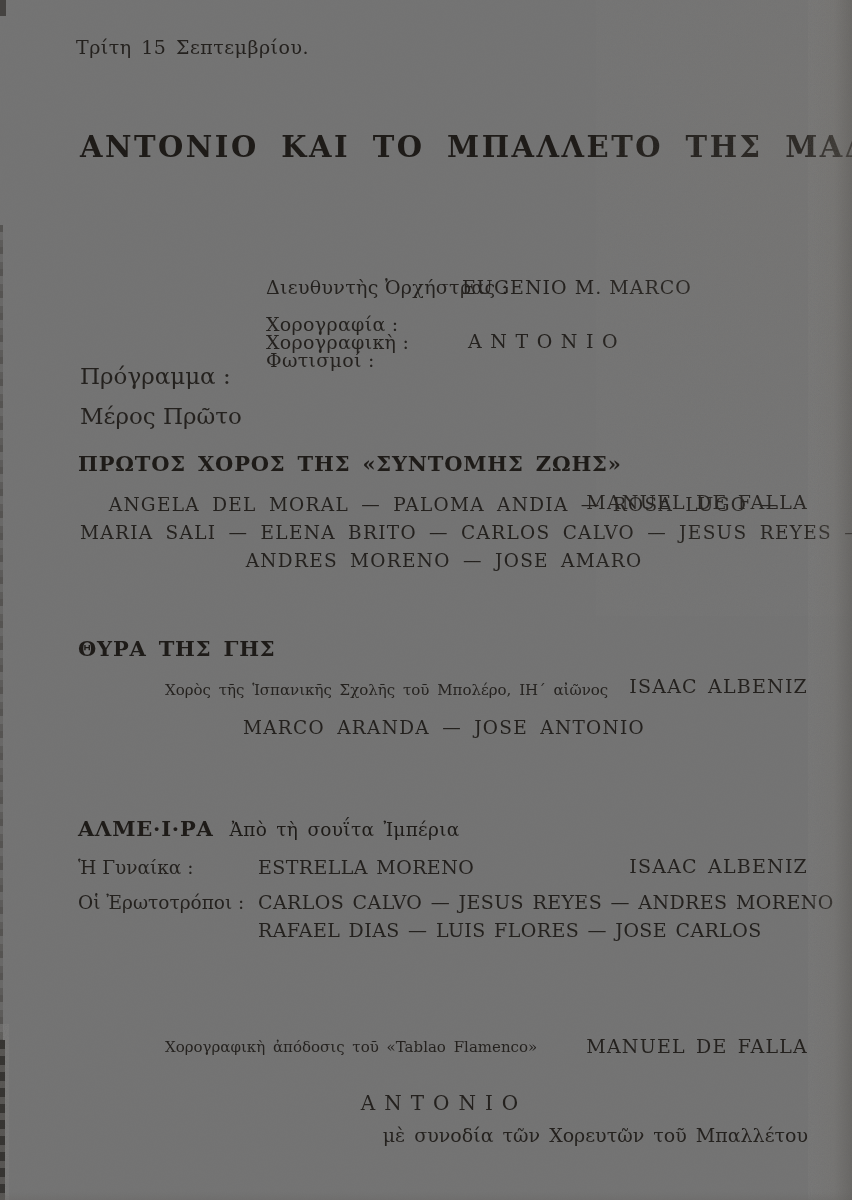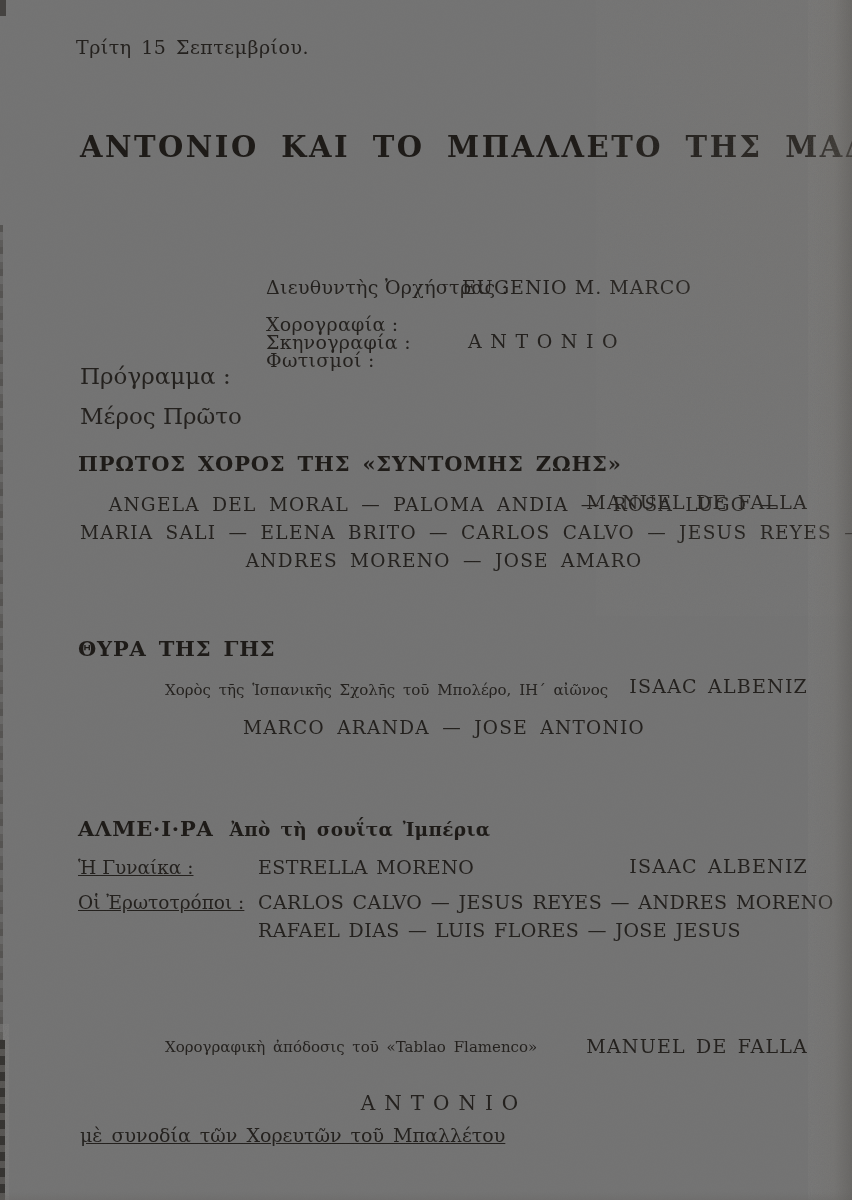--- a/index.html
+++ b/index.html
@@ -32,25 +32,25 @@
   .sec-title{
     left:78px;font-weight:bold;font-size:21px;
     letter-spacing:0.8px;word-spacing:4px;color:#1c1916;
   }
   .composer{right:44px;font-size:19px;letter-spacing:1.2px;word-spacing:3px;margin-top:36px;}
   .center-line{
     left:80px;right:44px;text-align:center;
     font-size:18.5px;letter-spacing:1.3px;word-spacing:5px;
   }
   .subtitle{left:133px;font-size:15px;word-spacing:3px;margin-left:32px;}
-  .role-label{left:78px;font-size:18.5px;text-decoration:underline;}
+  .role-label{left:78px;font-size:18.5px;}
   .role-value{left:258px;font-size:19px;letter-spacing:0.4px;word-spacing:2px;}
-  .title-suffix{font-weight:bold;font-size:18.5px;letter-spacing:0.3px;word-spacing:3px;margin-left:16px;}
+  .title-suffix{font-weight:normal;font-size:18.5px;letter-spacing:0.3px;word-spacing:3px;margin-left:16px;}
   .finale-name{left:80px;right:44px;text-align:center;font-size:20px;letter-spacing:0.45em;font-weight:normal;}
-  .finale-note{left:80px;right:44px;text-align:left;font-size:19px;word-spacing:3px;text-decoration:underline;}
+  .finale-note{left:80px;right:44px;text-align:right;font-size:19px;word-spacing:3px;}
 
   
   .grain{position:absolute;left:0;top:0;pointer-events:none;}
   .edge-right{
     position:absolute;top:0;right:0;width:40px;height:1200px;
     background:linear-gradient(to right, rgba(110,106,100,0) 0%, rgba(110,106,100,0.18) 55%, rgba(85,82,78,0.42) 100%);
     pointer-events:none;
   }
   .wash-topright{
     position:absolute;left:560px;top:0;width:292px;height:560px;
@@ -84,21 +84,21 @@
 <body>
 
 <div class="page">
 
   <div class="abs date">Τρίτη 15 Σεπτεμβρίου.</div>
   <div class="abs main-title">ΑΝΤΟΝΙΟ ΚΑΙ ΤΟ ΜΠΑΛΛΕΤΟ ΤΗΣ ΜΑΔΡΙΤΗΣ</div>
 
   <div class="abs cr-label" style="top:276px">Διευθυντὴς Ὀρχήστρας :</div>
   <div class="abs cr-value" style="top:276px">EUGENIO M. MARCO</div>
   <div class="abs cr-label" style="top:313px">Χορογραφία :</div>
-  <div class="abs cr-label" style="top:331px">Σκηνογραφία :</div>
+  <div class="abs cr-label" style="top:331px">Χορογραφικὴ :</div>
   <div class="abs cr-value spread" style="top:330px">ANTONIO</div>
   <div class="abs cr-label" style="top:349px">Φωτισμοί :</div>
   <div class="abs prog-label" style="top:363px">Πρόγραμμα :</div>
   <div class="abs prog-label" style="top:403px">Μέρος Πρῶτο</div>
 
   <div class="abs sec-title" style="top:451px">ΠΡΩΤΟΣ ΧΟΡΟΣ ΤΗΣ «ΣΥΝΤΟΜΗΣ ΖΩΗΣ»</div>
   <div class="abs composer" style="top:455px">MANUEL DE FALLA</div>
   <div class="abs center-line" style="top:494px">ANGELA DEL MORAL — PALOMA ANDIA — ROSA LUGO —</div>
   <div class="abs center-line" style="top:522px">MARIA SALI — ELENA BRITO — CARLOS CALVO — JESUS REYES —</div>
   <div class="abs center-line" style="top:550px">ANDRES MORENO — JOSE AMARO</div>
@@ -107,21 +107,21 @@
   <div class="abs composer" style="top:639px">ISAAC ALBENIZ</div>
   <div class="abs subtitle" style="top:681px">Χορὸς τῆς Ἱσπανικῆς Σχολῆς τοῦ Μπολέρο, ΙΗ΄ αἰῶνος</div>
   <div class="abs center-line" style="top:717px">MARCO ARANDA — JOSE ANTONIO</div>
 
   <div class="abs sec-title" style="top:816px"><span>ΑΛΜΕ·Ι·ΡΑ</span><span class="title-suffix">Ἀπὸ τὴ σουΐτα Ἰμπέρια</span></div>
   <div class="abs composer" style="top:819px">ISAAC ALBENIZ</div>
   <div class="abs role-label" style="top:857px">Ἡ Γυναίκα :</div>
   <div class="abs role-value" style="top:856px">ESTRELLA MORENO</div>
   <div class="abs role-label" style="top:892px">Οἱ Ἐρωτοτρόποι :</div>
   <div class="abs role-value" style="top:891px">CARLOS CALVO — JESUS REYES — ANDRES MORENO</div>
-  <div class="abs role-value" style="top:919px">RAFAEL DIAS — LUIS FLORES — JOSE JESUS</div>
+  <div class="abs role-value" style="top:919px">RAFAEL DIAS — LUIS FLORES — JOSE CARLOS</div>
 
   <div class="abs composer" style="top:999px">MANUEL DE FALLA</div>
   <div class="abs subtitle" style="top:1038px">Χορογραφικὴ ἀπόδοσις τοῦ «Tablao Flamenco»</div>
   <div class="abs finale-name" style="top:1091px">ANTONIO</div>
   <div class="abs finale-note" style="top:1124px">μὲ συνοδία τῶν Χορευτῶν τοῦ Μπαλλέτου</div>
 
   <svg class="grain" width="852" height="1200" aria-hidden="true">
     <filter id="g">
       <feTurbulence type="fractalNoise" baseFrequency="0.9" numOctaves="2" stitchTiles="stitch"></feTurbulence>
       <feColorMatrix type="matrix" values="0 0 0 0 0.32  0 0 0 0 0.31  0 0 0 0 0.29  0 0 0 0.55 0"></feColorMatrix>

